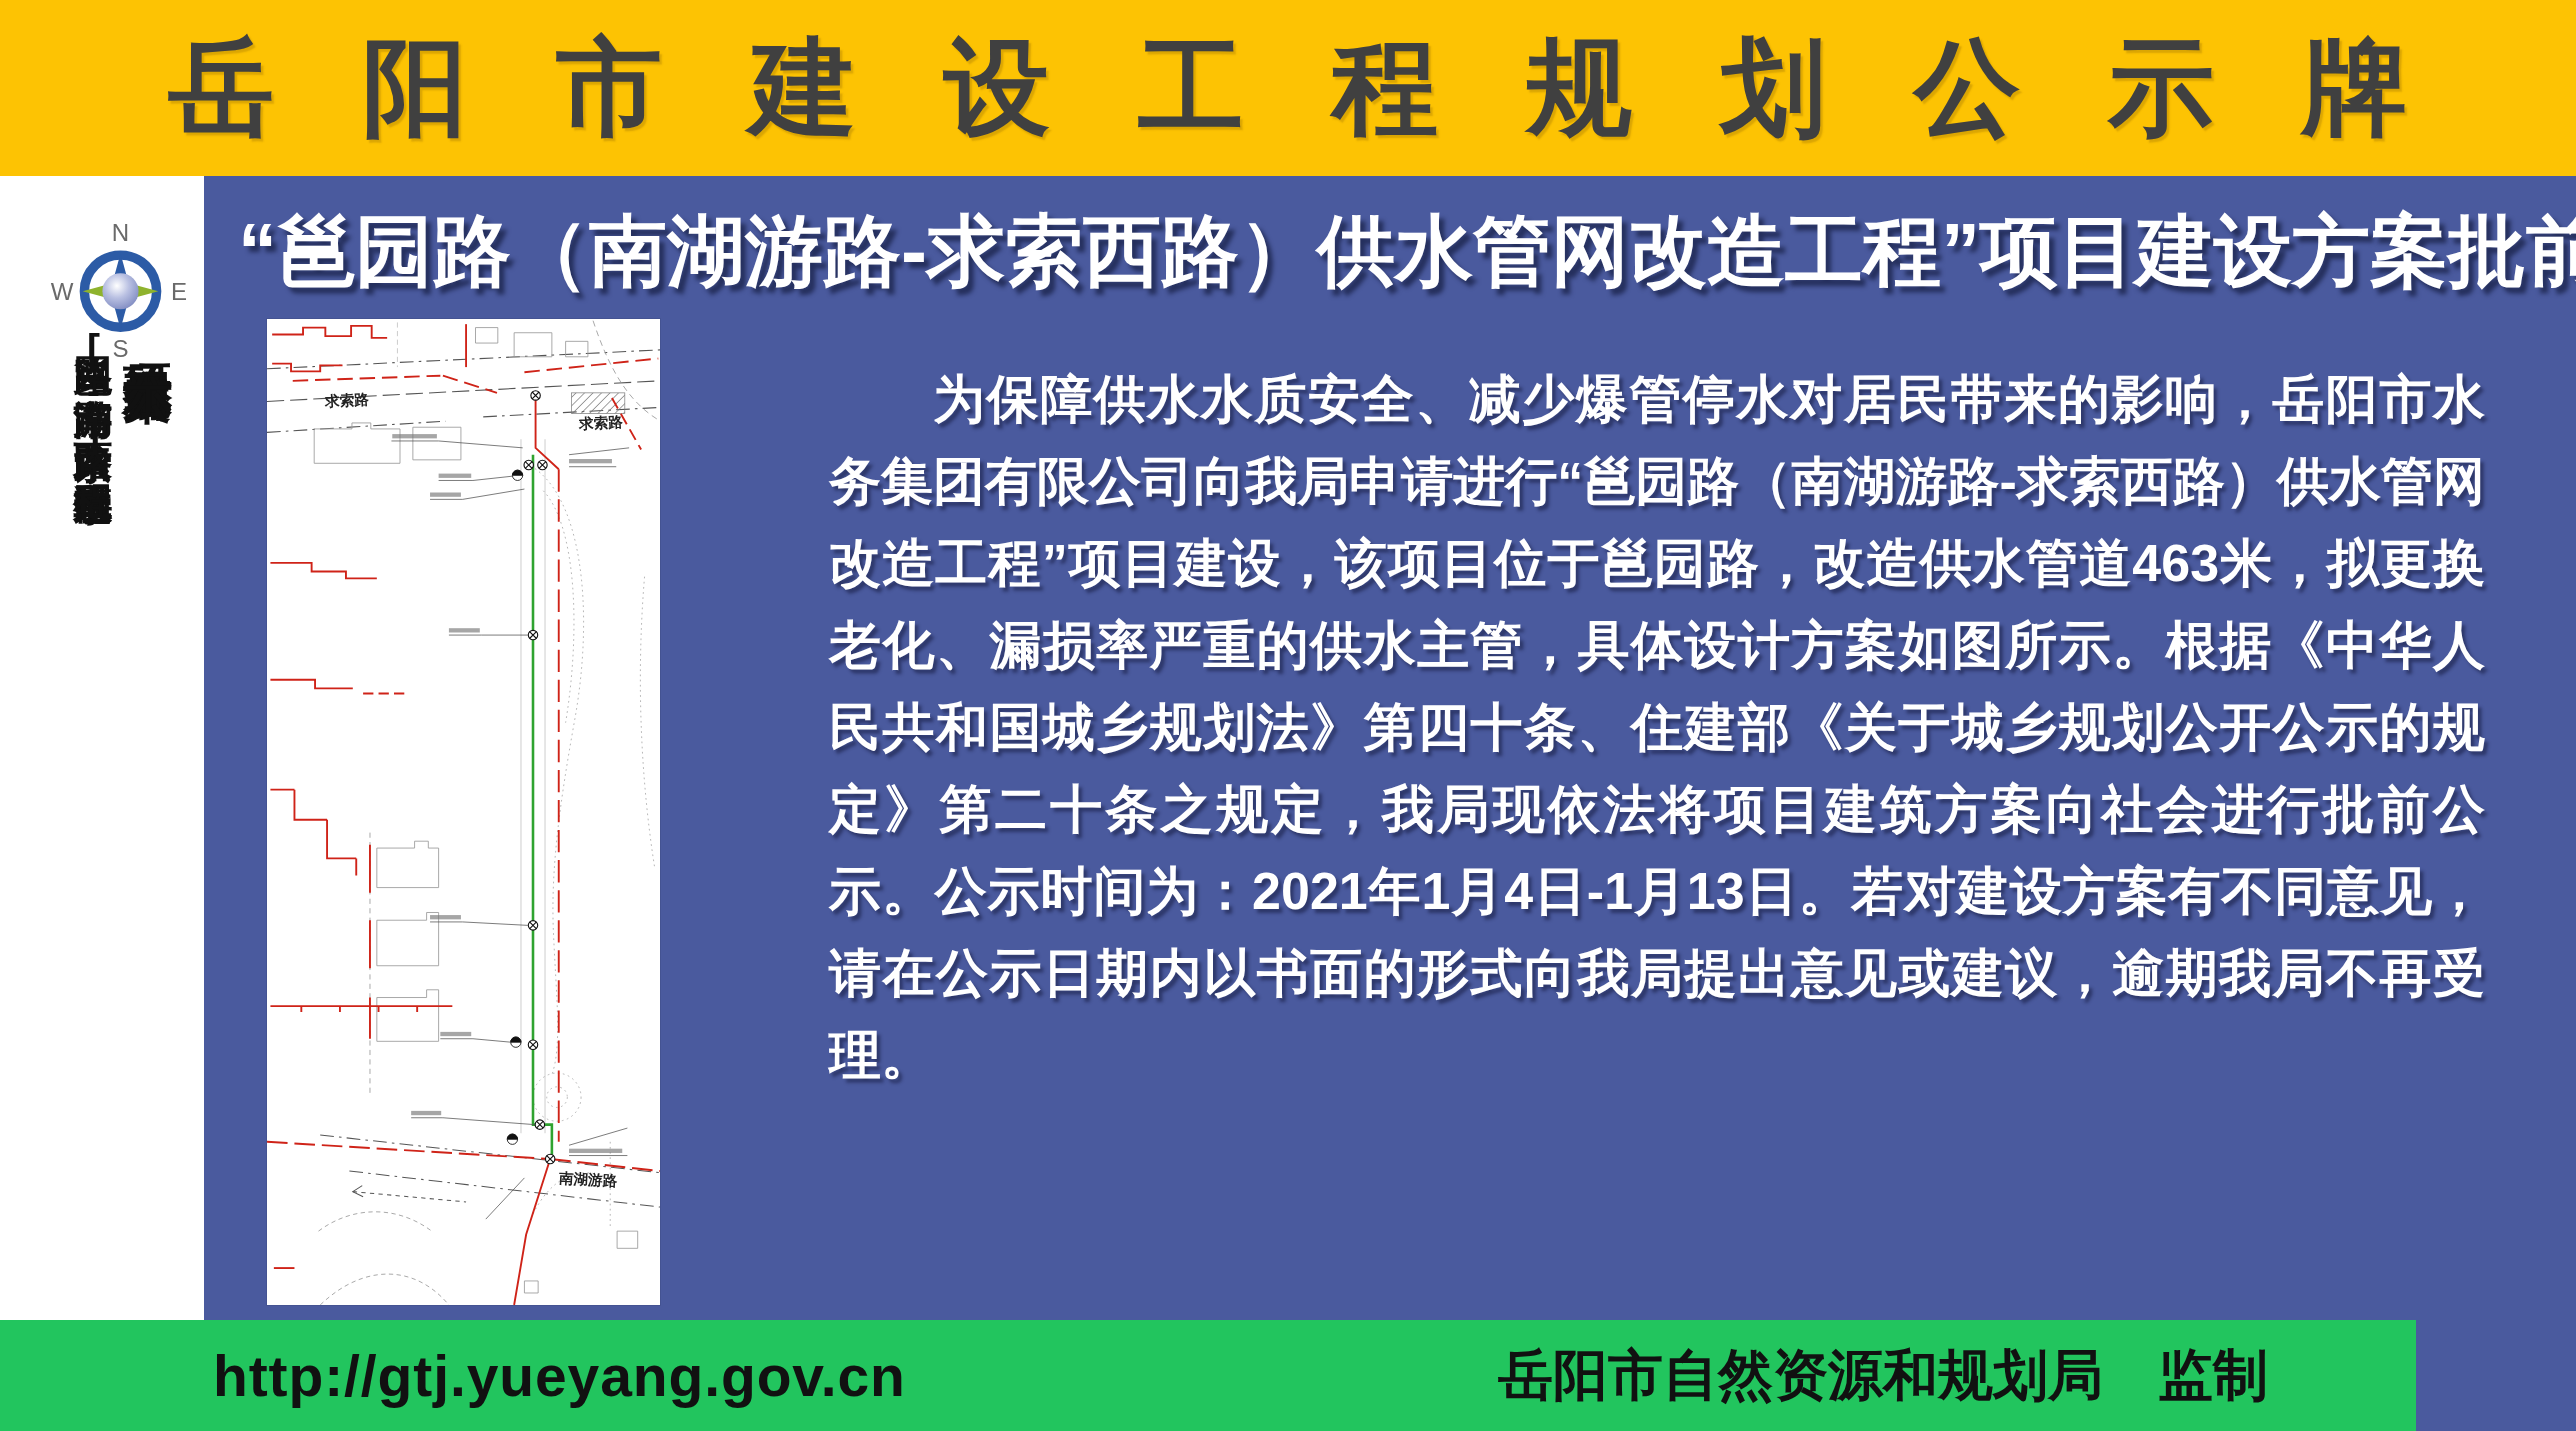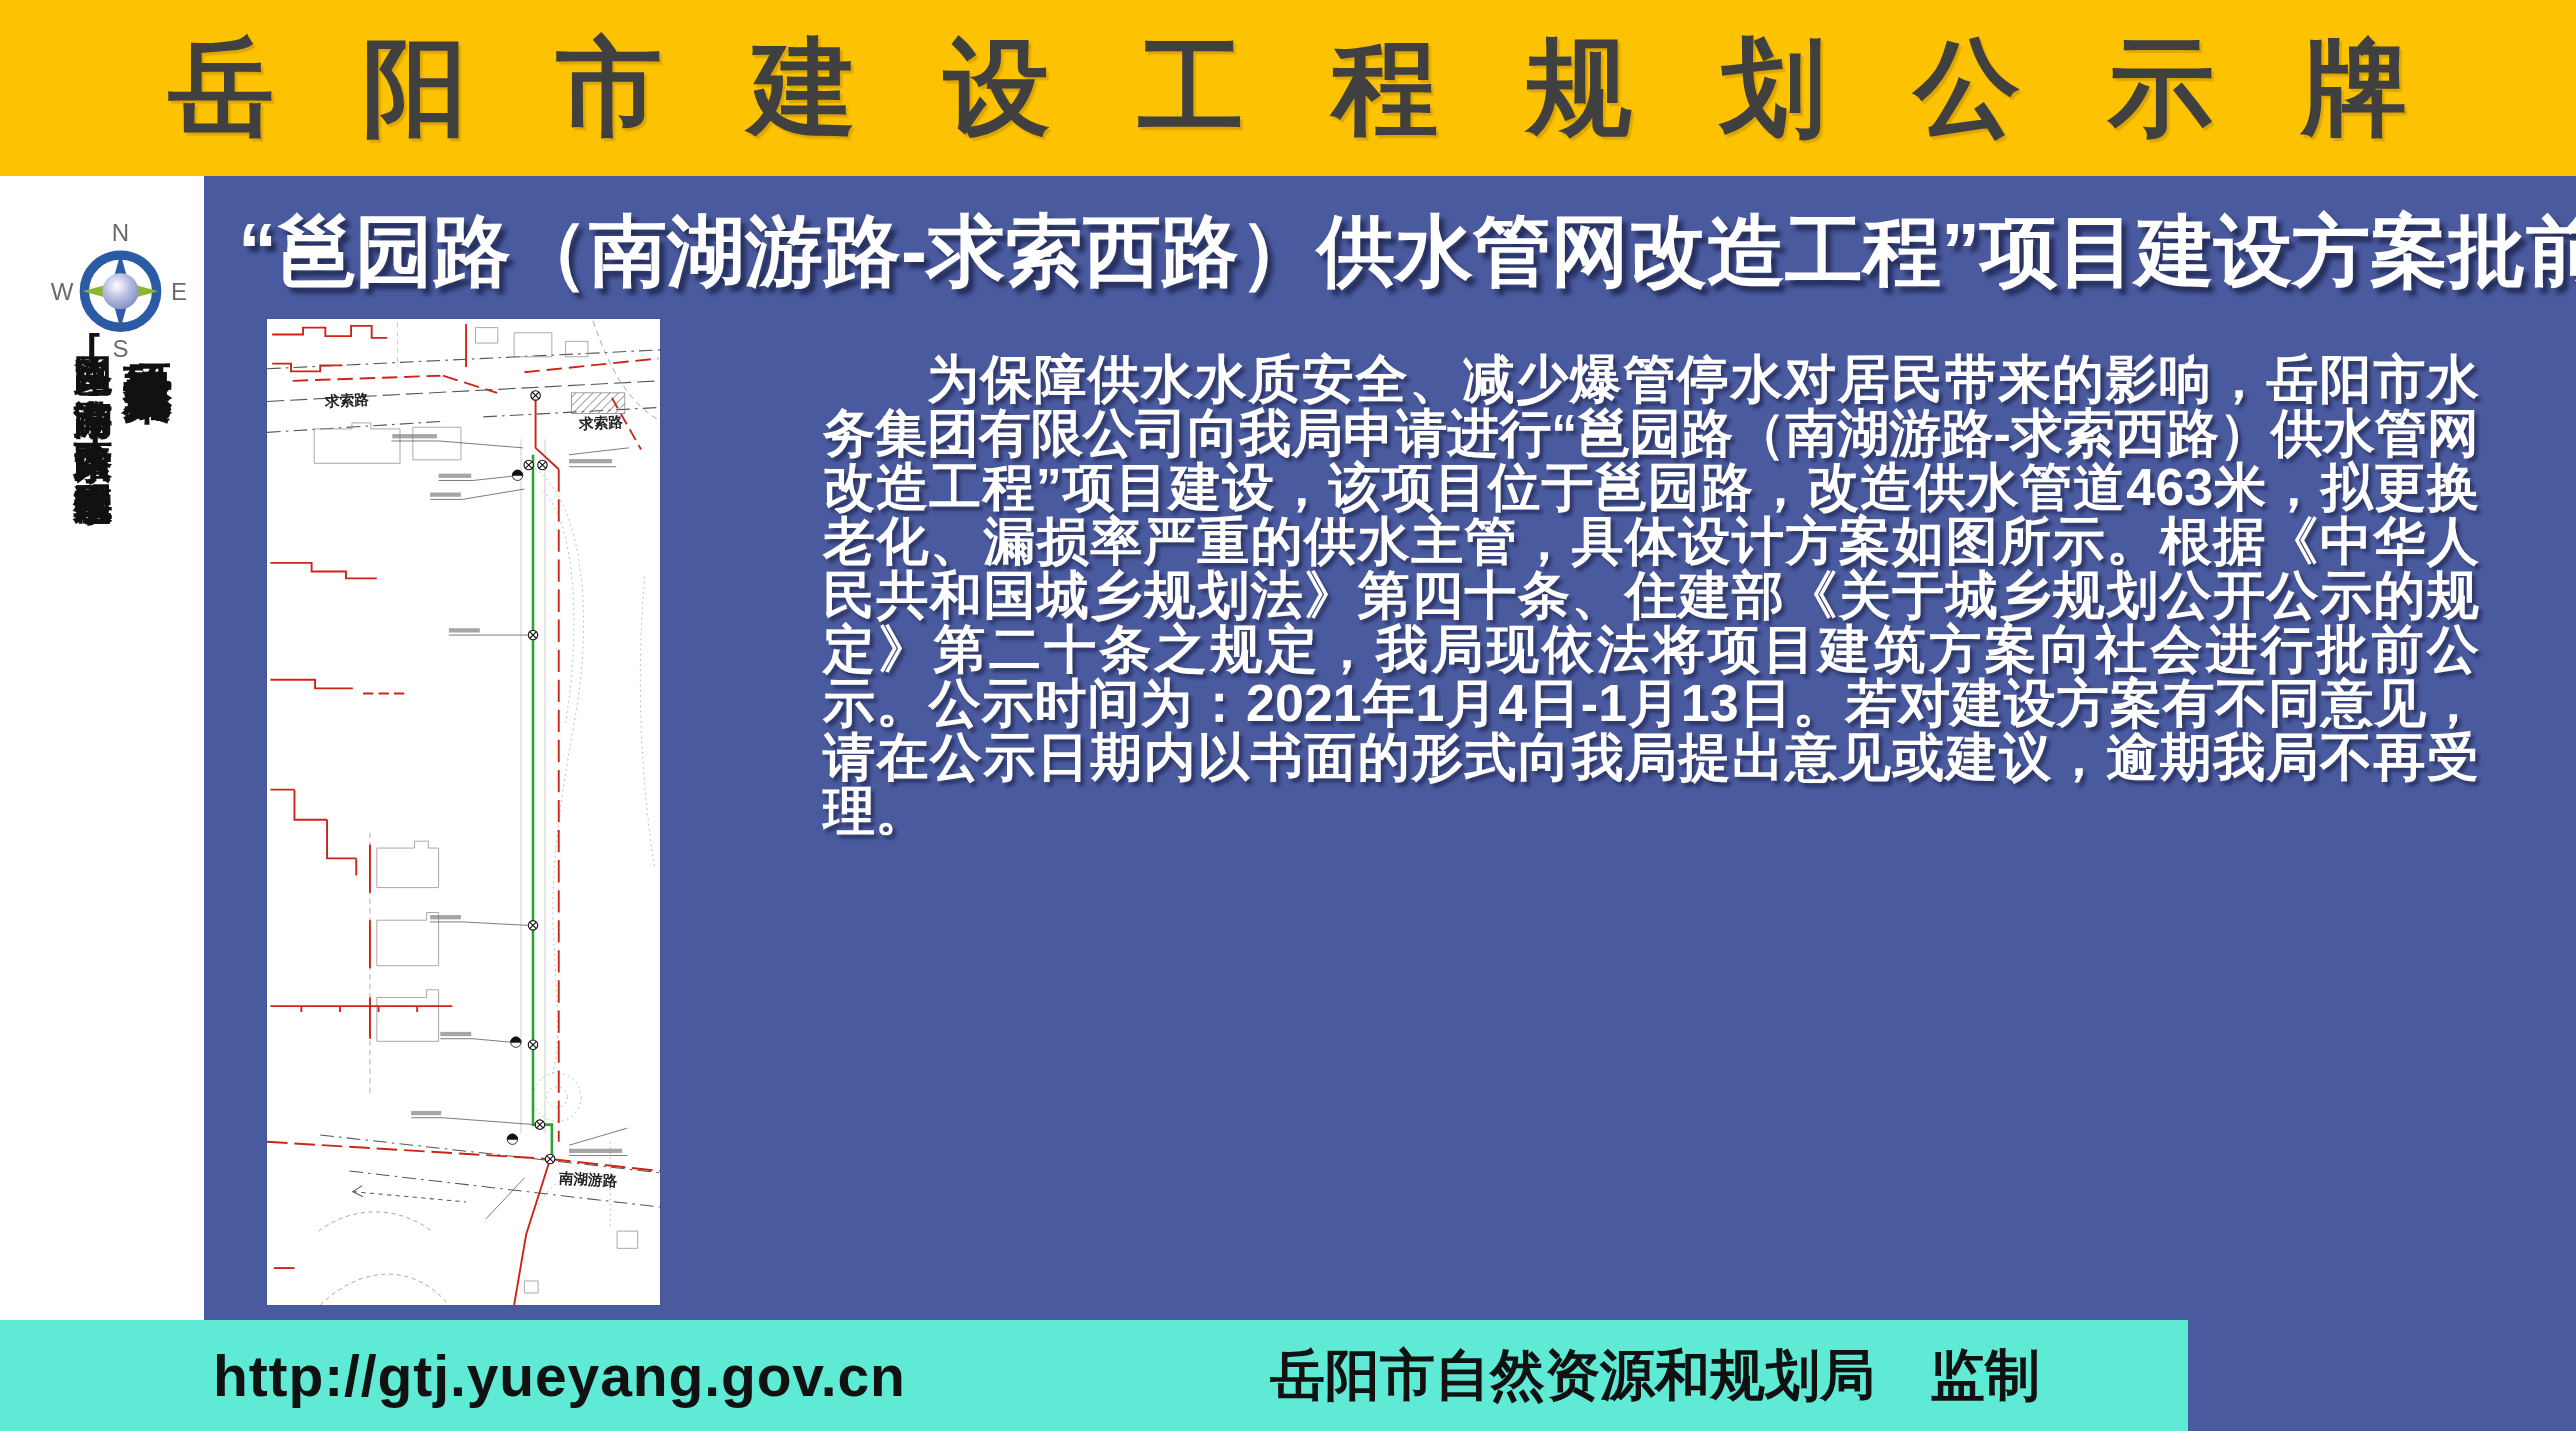--- a/index.html
+++ b/index.html
@@ -36,35 +36,35 @@
     position:absolute;left:34px;right:52px;top:24px;margin:0;
     text-align:center;font-size:78px;font-weight:900;white-space:nowrap;
     text-shadow:5.2px 6px 4.3px rgba(8,12,40,.55);
   }
   .map{
     position:absolute;left:63px;top:143px;width:393px;height:986px;background:#fff;
     box-shadow:0 0 0 0.9px rgba(0,0,0,.08);
   }
   .map svg{display:block;width:100%;height:100%;}
   .body-text{
-    position:absolute;left:615px;top:172px;width:1656px;margin:4px;
-    font-size:52px;line-height:54px;font-weight:700;
+    position:absolute;left:615px;top:172px;width:1656px;margin:10px;
+    font-size:52px;line-height:82px;font-weight:700;
     text-align:justify;text-indent:2em;
     text-shadow:3.4px 4.3px 3.4px rgba(8,12,40,.45);
   }
   .contact{
     position:absolute;left:726px;top:1041px;display:flex;align-items:baseline;
     font-size:50px;font-weight:800;white-space:nowrap;
     text-shadow:3.4px 4.3px 3.4px rgba(8,12,40,.45);
   }
   .contact .gap-a{width:64px;}
   .contact .gap-b{width:82px;}
   
   .footer{
-    position:absolute;left:0;top:1320px;width:2188px;height:112px;background:#5eead4;
+    position:absolute;left:0;top:1320px;width:2416px;height:112px;background:#22c55e;
     display:flex;align-items:center;justify-content:space-between;
     padding:0 148px 0 213px;box-sizing:border-box;
   }
   .footer .url{font-size:57px;font-weight:800;color:#111;letter-spacing:0.9px;}
   .footer .publisher{font-size:55px;font-weight:800;color:#111;}
 </style>
 </head>
 <body>
 
 <div class="board">

